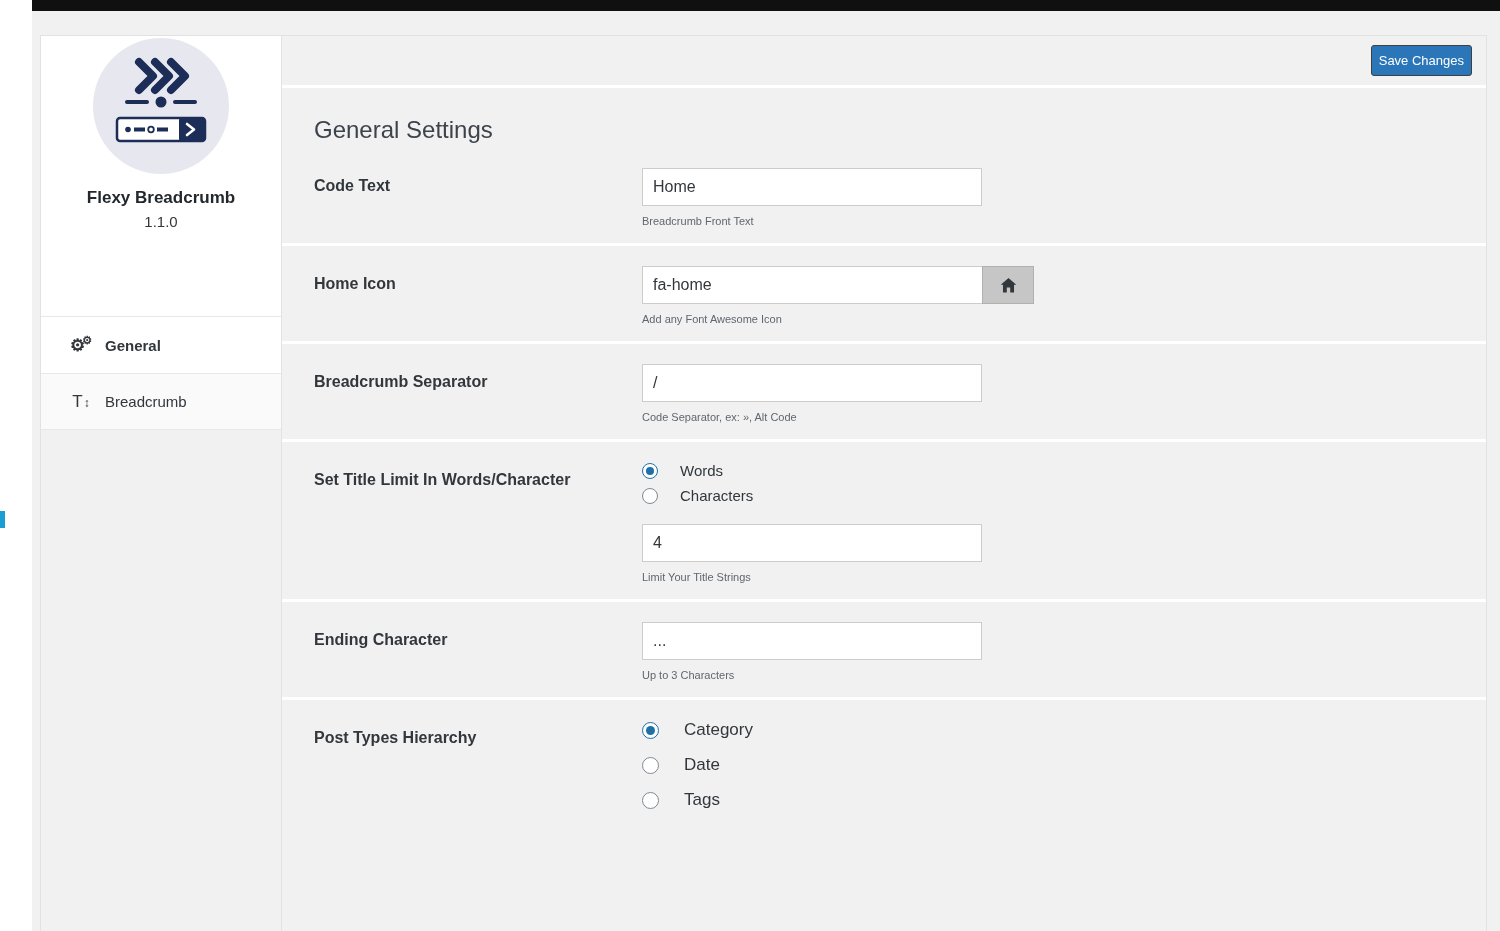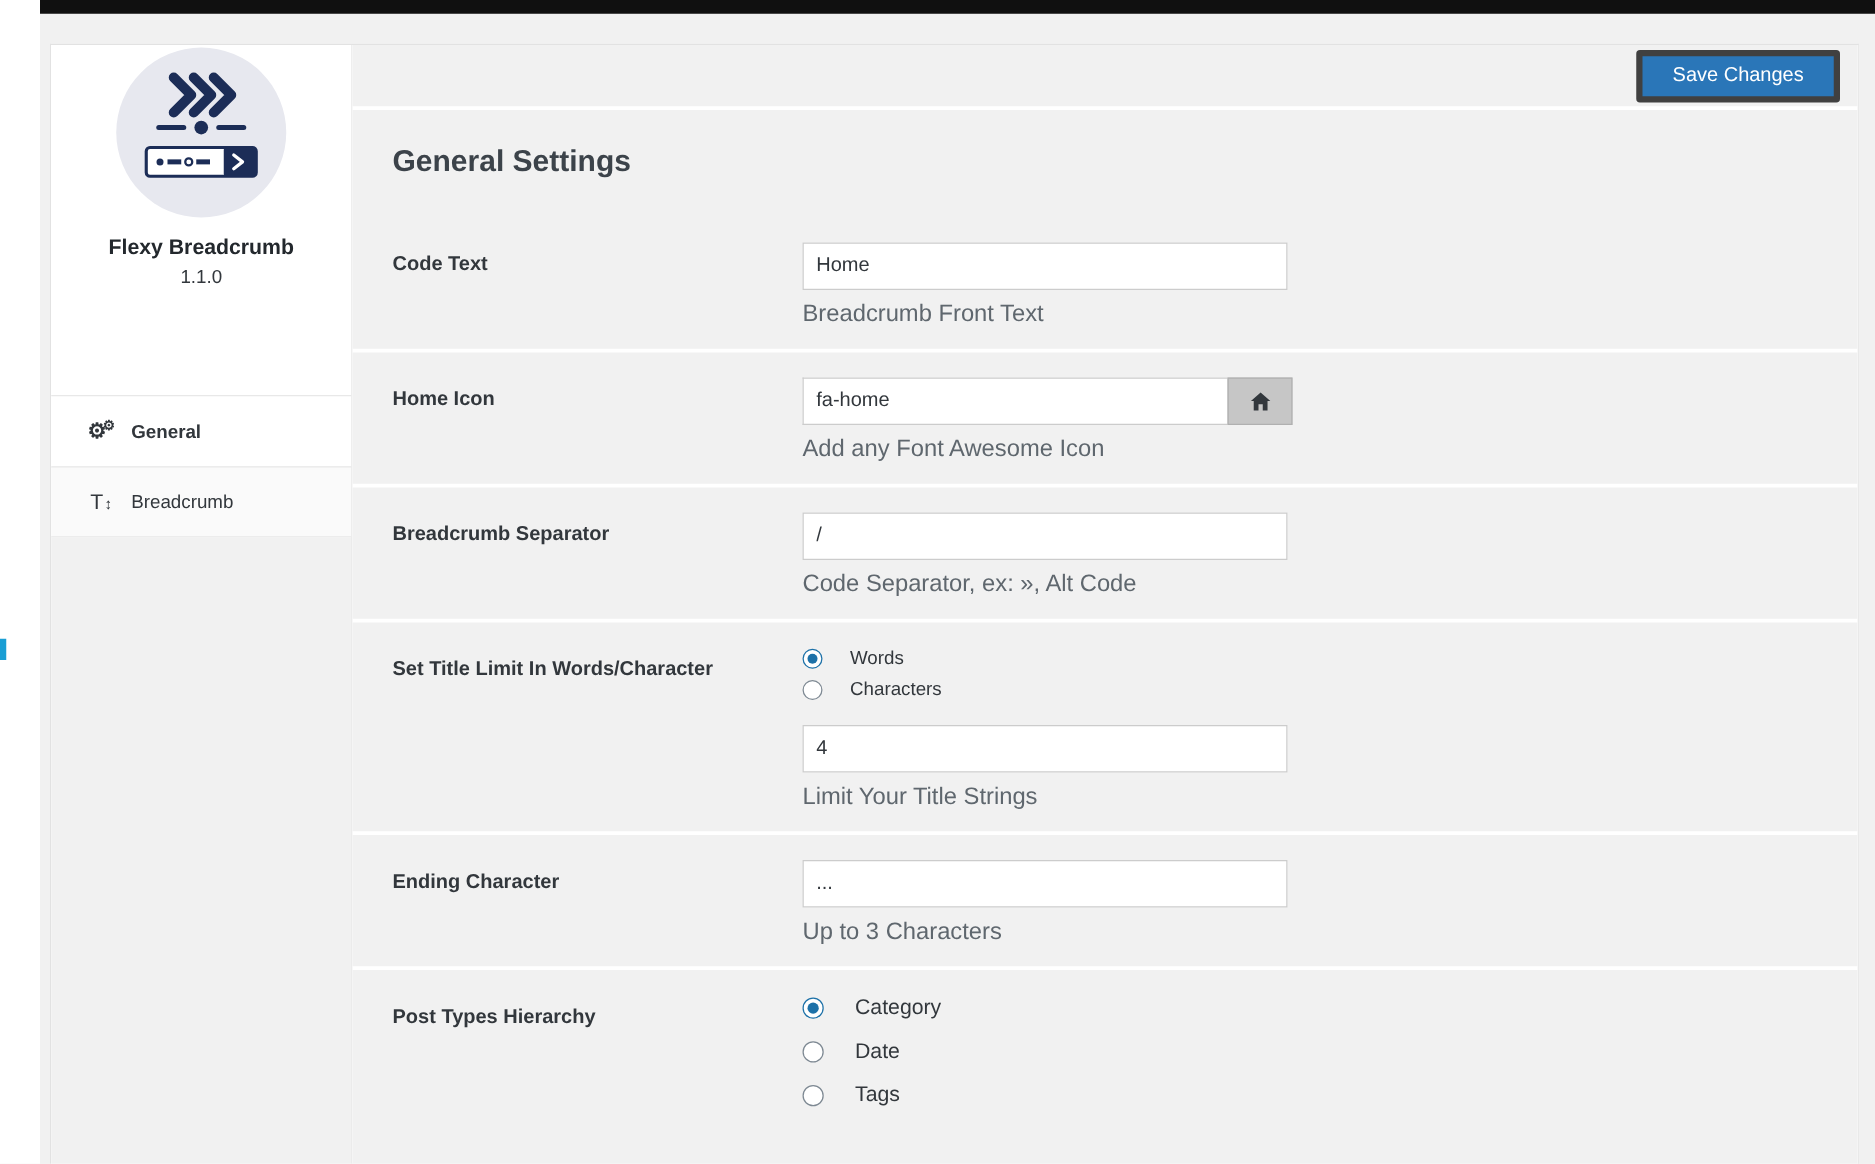--- a/index.html
+++ b/index.html
@@ -55,41 +55,41 @@
   .nav-icon .updown { font-size: 12px; margin-left: 1px; }
   .sidebar-fill { flex: 1; background: #f1f1f1; }
   
   .main { flex: 1; background: #fff; display: flex; flex-direction: column; }
   .toolbar {
     height: 49px; background: #f1f1f1; margin-bottom: 3px;
     display: flex; align-items: center; justify-content: flex-end;
     padding-right: 14px;
   }
   .save-btn {
-    background: #2a76b8; color: #fff; border: 5px solid #404040;
-    border-radius: 3px; font-size: 16px; padding: 7px 24px;
+    background: #2a76b8; color: #fff; border: 1px solid #404040;
+    border-radius: 3px; font-size: 13px; padding: 7px 7px;
     font-family: inherit; cursor: pointer;
   }
   .row { background: #f1f1f1; margin-bottom: 3px; padding: 20px 20px 16px 32px; }
   .row:last-child { margin-bottom: 0; flex: 1; }
-  .page-title { font-size: 24px; font-weight: 700; color: #3c434a; margin: 8px 0 50px; }
+  .page-title { font-size: 24px; font-weight: 400; color: #3c434a; margin: 8px 0 24px; }
   .field { display: flex; }
   .field-label { width: 328px; flex: 0 0 328px; font-size: 16px; font-weight: 700; color: #32373c; padding-top: 9px; }
   .text-input {
-    width: 388px; height: 38px; background: #fff;
+    width: 340px; height: 38px; background: #fff;
     border: 1px solid #ccc; padding: 0 10px;
     font-size: 16px; color: #32373c; font-family: inherit;
   }
   .input-group { display: flex; width: 416px; }
   .input-group .text-input { width: 340px; border-right: none; }
   .addon {
     width: 52px; height: 38px; background: #c6c6c6; border: 1px solid #b0b0b0;
     display: flex; align-items: center; justify-content: center; cursor: pointer;
   }
-  .help { margin-top: 9px; font-size: 19px; color: #5f676e; }
+  .help { margin-top: 9px; font-size: 11px; color: #5f676e; }
   
   .radio-line { display: flex; align-items: center; gap: 22px; margin-bottom: 8px; font-size: 15px; color: #32373c; cursor: pointer; }
   .radio {
     width: 16px; height: 16px; flex: 0 0 16px; border-radius: 50%;
     border: 1px solid #7e8993; background: #fff; position: relative; display: inline-block;
   }
   .radio.checked { border-color: #1d71a8; }
   .radio.checked::after {
     content: ""; position: absolute; left: 3px; top: 3px; right: 3px; bottom: 3px;
     border-radius: 50%; background: #1d71a8;

